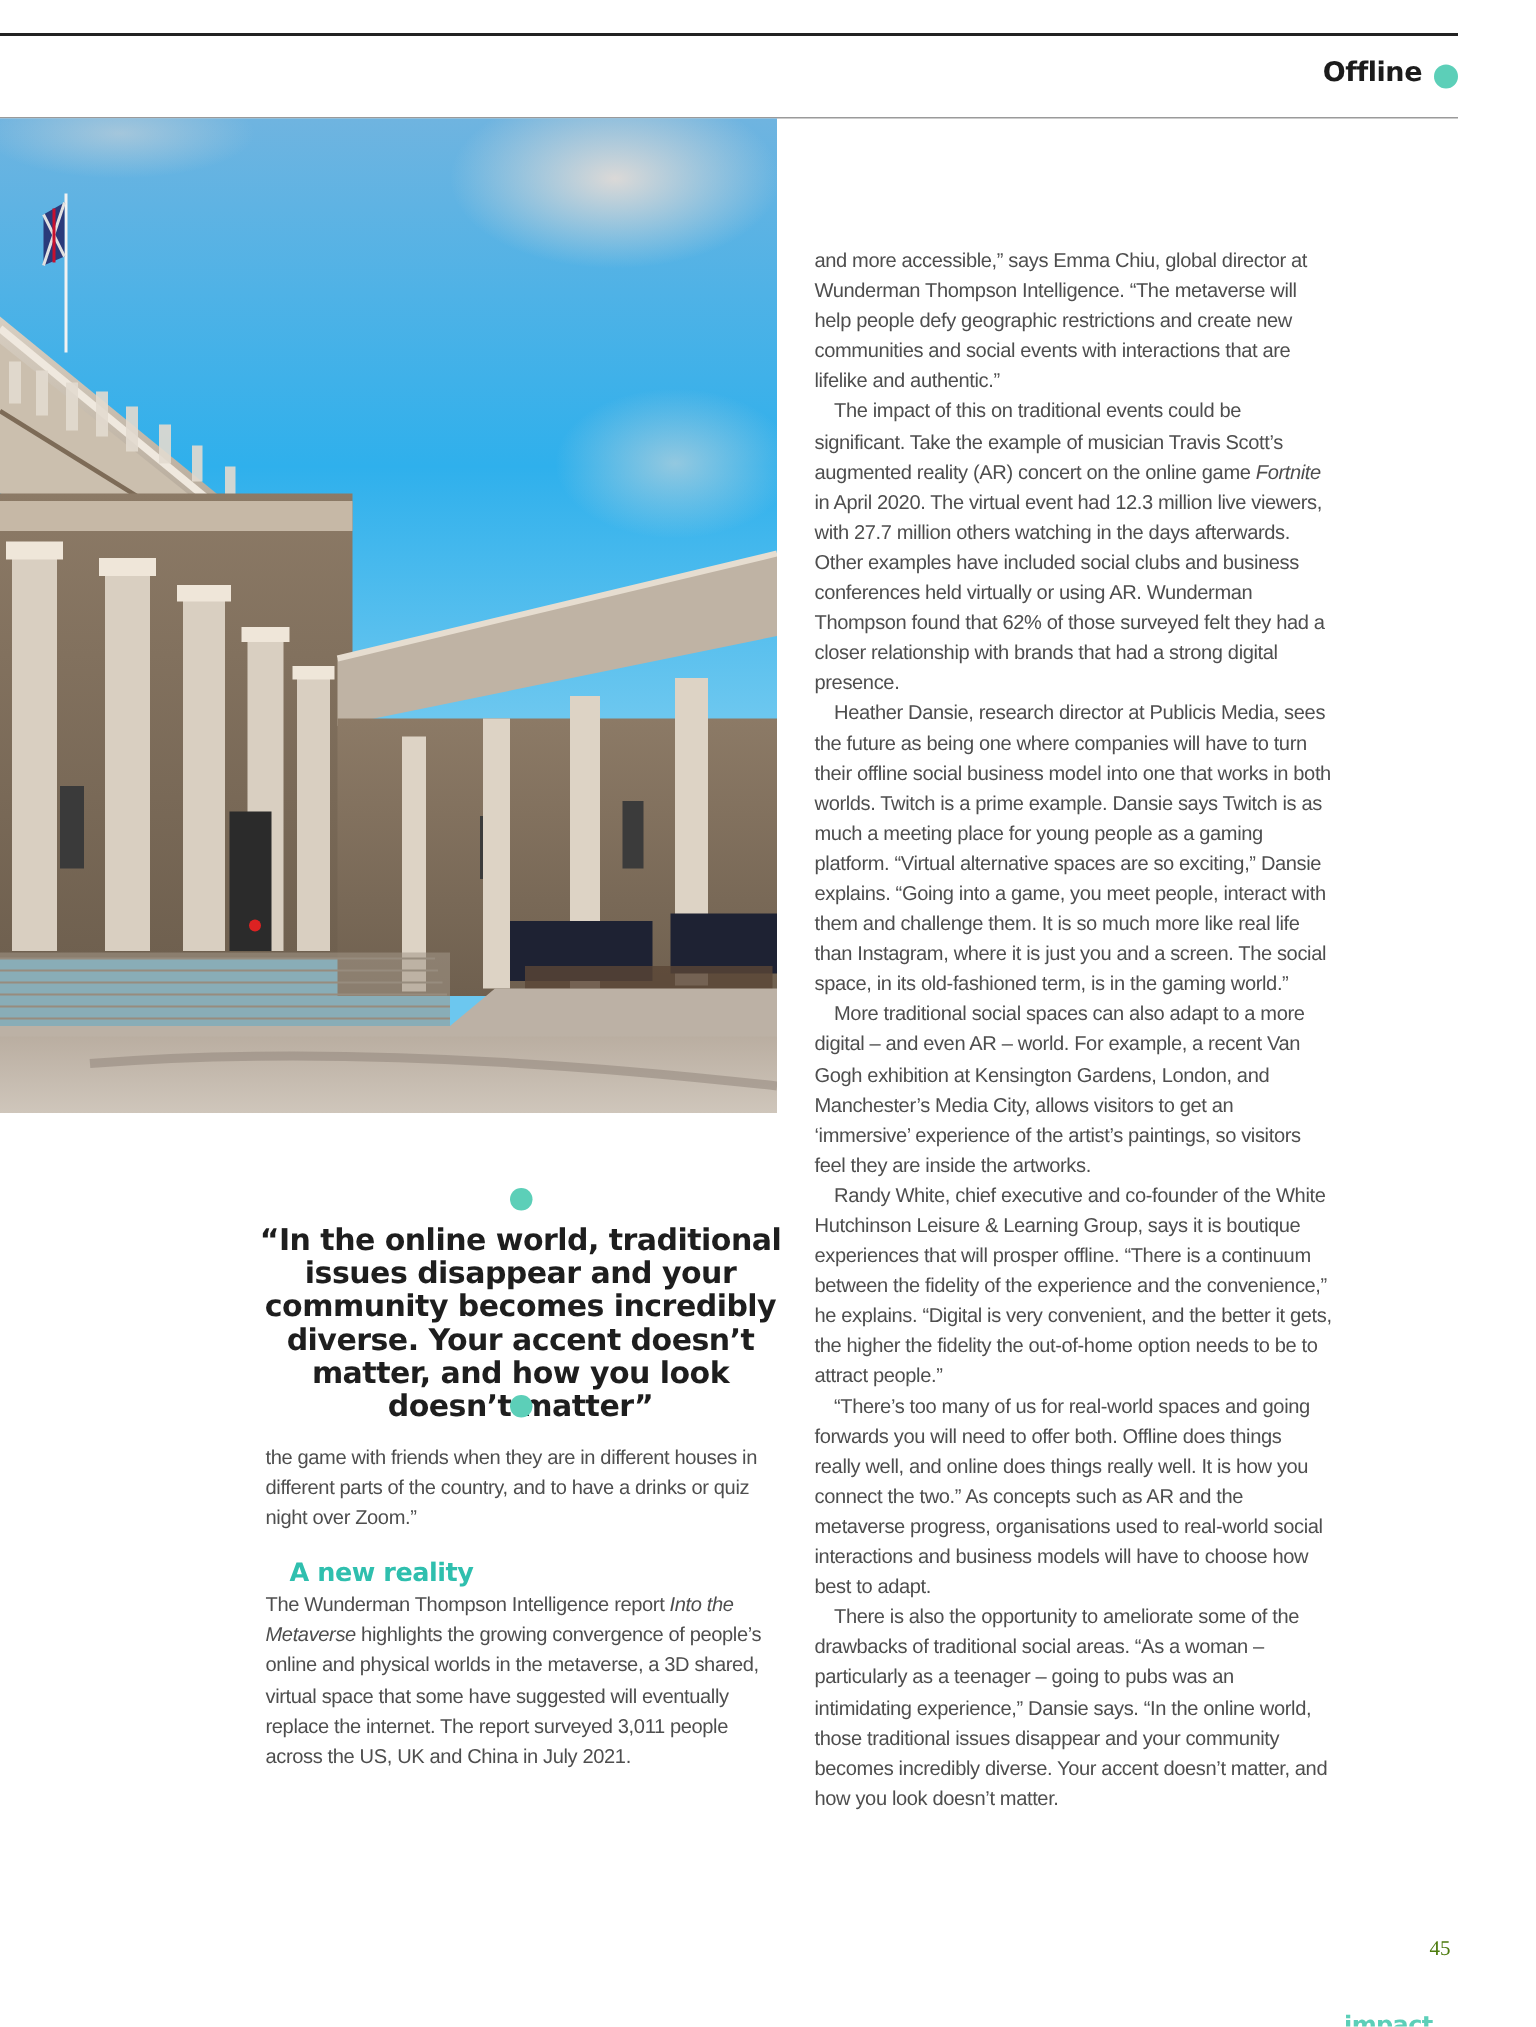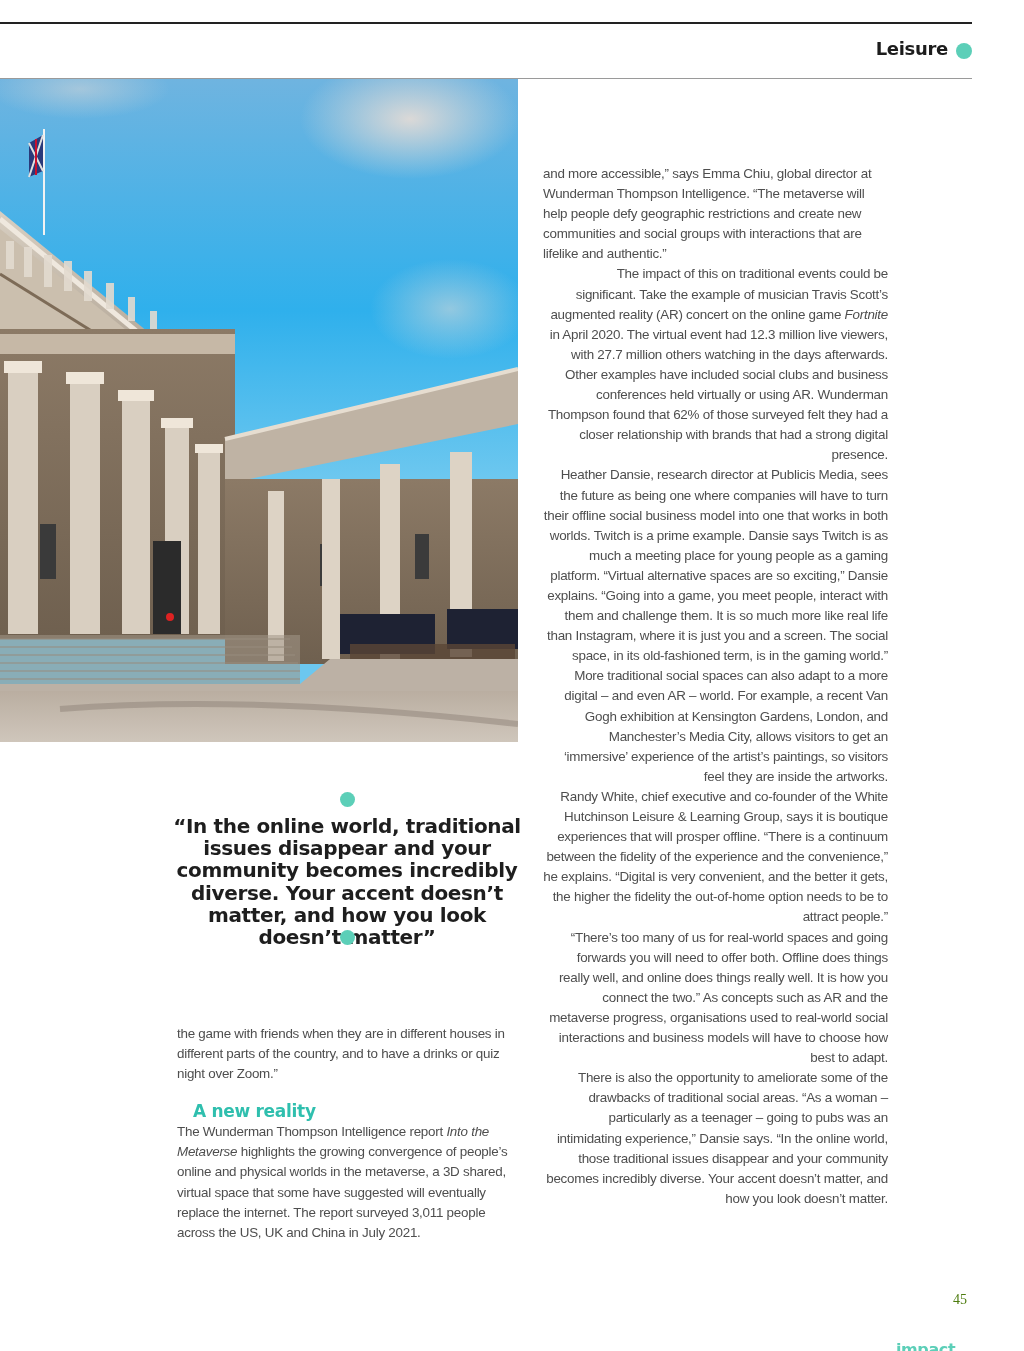--- a/index.html
+++ b/index.html
@@ -29,45 +29,45 @@
     position: absolute; left: 172px; top: 815px; width: 350px; text-align: center;
     font-family: "DejaVu Sans", sans-serif; font-weight: bold; font-size: 20px; line-height: 22.2px;
     color: #1e1e1e; letter-spacing: -0.35px;
   }
 
   
   .col {
     position: absolute; font-family: "Liberation Sans", sans-serif; font-size: 13.4px;
     line-height: 20.1px; color: #4e4e4e; letter-spacing: -0.25px;
   }
-  .col.left { left: 177px; top: 1024px; width: 345px; }
+  .col.left { left: 177px; top: 962px; width: 345px; }
   .col.right { left: 543px; top: 164px; width: 345px; }
   .col p { margin: 0; }
-  .col p.indent { text-indent: 13px; text-align: right; }
+  .col p.indent { text-indent: 13px; }
   .subhead {
     font-family: "DejaVu Sans", sans-serif; font-weight: bold; font-size: 17px;
     color: #2fbfae; margin: 16px 0 0 16px; line-height: 22px; letter-spacing: -0.3px;
   }
   em { font-style: italic; }
 
   
   .footer-brand {
     position: absolute; left: 896px; top: 1292px; font-family: "DejaVu Sans", sans-serif;
     font-weight: bold; font-size: 16px; color: #5ccfb8; letter-spacing: -0.4px; margin-top: 48px;
   }
   .page-number {
     position: absolute; left: 953px; top: 1292px; font-family: Liberation Serif, serif;
     font-size: 14px; color: #4d7c0f;
   }
 </style>
 </head>
 <body>
 
 <div class="top-rule"></div>
-<div class="section-label">Leisure</div>
+<div class="section-label">Offline</div>
 <div class="section-dot"></div>
 <div class="header-rule"></div>
 
 <div class="photo">
   <svg width="518" height="663" viewBox="0 0 518 663" xmlns="http://www.w3.org/2000/svg">
     <defs>
       <linearGradient id="sky" x1="0" y1="0" x2="0" y2="1">
         <stop offset="0" stop-color="#6fb4e0"></stop>
         <stop offset="0.35" stop-color="#2fb0ec"></stop>
         <stop offset="0.6" stop-color="#6cc7ef"></stop>
@@ -171,21 +171,21 @@
 <div class="pull-quote">“In the online world, traditional issues disappear and your community becomes incredibly diverse. Your accent doesn’t matter, and how you look doesn’t matter”</div>
 <div class="quote-dot bottom"></div>
 
 <div class="col left">
   <p>the game with friends when they are in different houses in different parts of the country, and to have a drinks or quiz night over Zoom.”</p>
   <div class="subhead">A new reality</div>
   <p><span>The Wunderman Thompson Intelligence report </span><em>Into the Metaverse</em><span> highlights the growing convergence of people’s online and physical worlds in the metaverse, a 3D shared, virtual space that some have suggested will eventually replace the internet. The report surveyed 3,011 people across the US, UK and China in July 2021.</span></p>
 </div>
 
 <div class="col right">
-  <p>and more accessible,” says Emma Chiu, global director at Wunderman Thompson Intelligence. “The metaverse will help people defy geographic restrictions and create new communities and social groups with interactions that are lifelike and authentic.”</p>
+  <p>and more accessible,” says Emma Chiu, global director at Wunderman Thompson Intelligence. “The metaverse will help people defy geographic restrictions and create new communities and social events with interactions that are lifelike and authentic.”</p>
   <p class="indent"><span>The impact of this on traditional events could be significant. Take the example of musician Travis Scott’s augmented reality (AR) concert on the online game </span><em>Fortnite</em><span> in April 2020. The virtual event had 12.3 million live viewers, with 27.7 million others watching in the days afterwards. Other examples have included social clubs and business conferences held virtually or using AR. Wunderman Thompson found that 62% of those surveyed felt they had a closer relationship with brands that had a strong digital presence.</span></p>
   <p class="indent">Heather Dansie, research director at Publicis Media, sees the future as being one where companies will have to turn their offline social business model into one that works in both worlds. Twitch is a prime example. Dansie says Twitch is as much a meeting place for young people as a gaming platform. “Virtual alternative spaces are so exciting,” Dansie explains. “Going into a game, you meet people, interact with them and challenge them. It is so much more like real life than Instagram, where it is just you and a screen. The social space, in its old-fashioned term, is in the gaming world.”</p>
   <p class="indent">More traditional social spaces can also adapt to a more digital – and even AR – world. For example, a recent Van Gogh exhibition at Kensington Gardens, London, and Manchester’s Media City, allows visitors to get an ‘immersive’ experience of the artist’s paintings, so visitors feel they are inside the artworks.</p>
   <p class="indent">Randy White, chief executive and co-founder of the White Hutchinson Leisure &amp; Learning Group, says it is boutique experiences that will prosper offline. “There is a continuum between the fidelity of the experience and the convenience,” he explains. “Digital is very convenient, and the better it gets, the higher the fidelity the out-of-home option needs to be to attract people.”</p>
   <p class="indent">“There’s too many of us for real-world spaces and going forwards you will need to offer both. Offline does things really well, and online does things really well. It is how you connect the two.” As concepts such as AR and the metaverse progress, organisations used to real-world social interactions and business models will have to choose how best to adapt.</p>
   <p class="indent">There is also the opportunity to ameliorate some of the drawbacks of traditional social areas. “As a woman – particularly as a teenager – going to pubs was an intimidating experience,” Dansie says. “In the online world, those traditional issues disappear and your community becomes incredibly diverse. Your accent doesn’t matter, and how you look doesn’t matter.</p>
 </div>
 
 <div class="footer-brand">impact</div>
 <div class="page-number">45</div>

